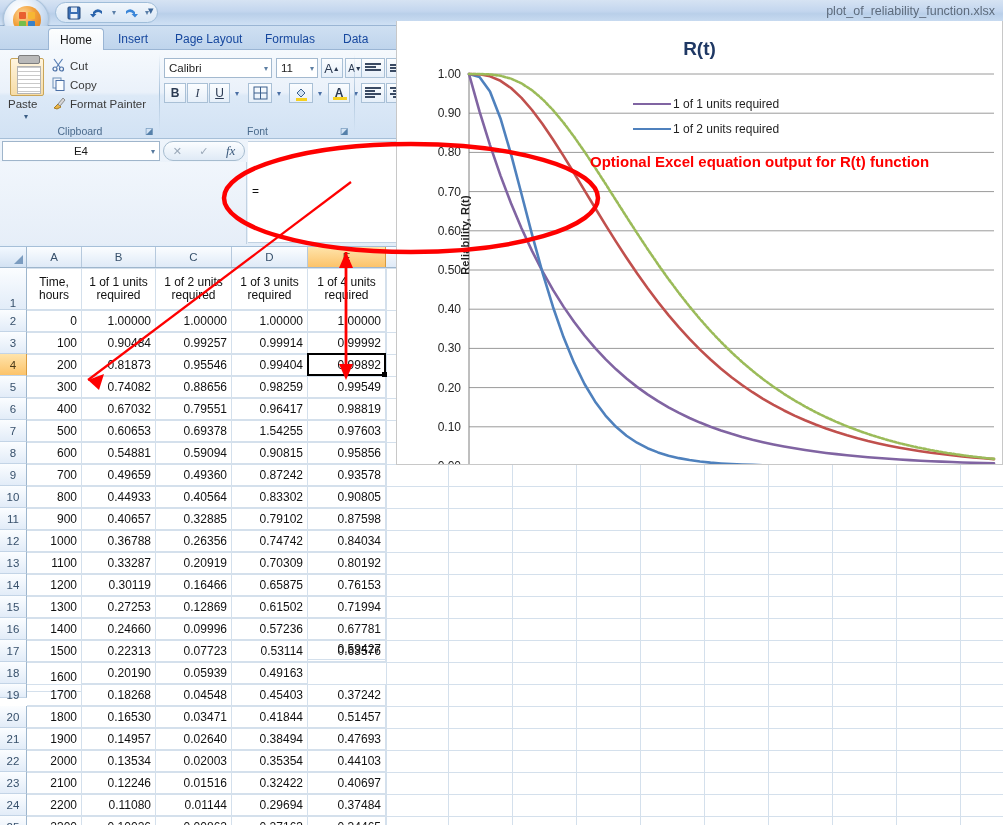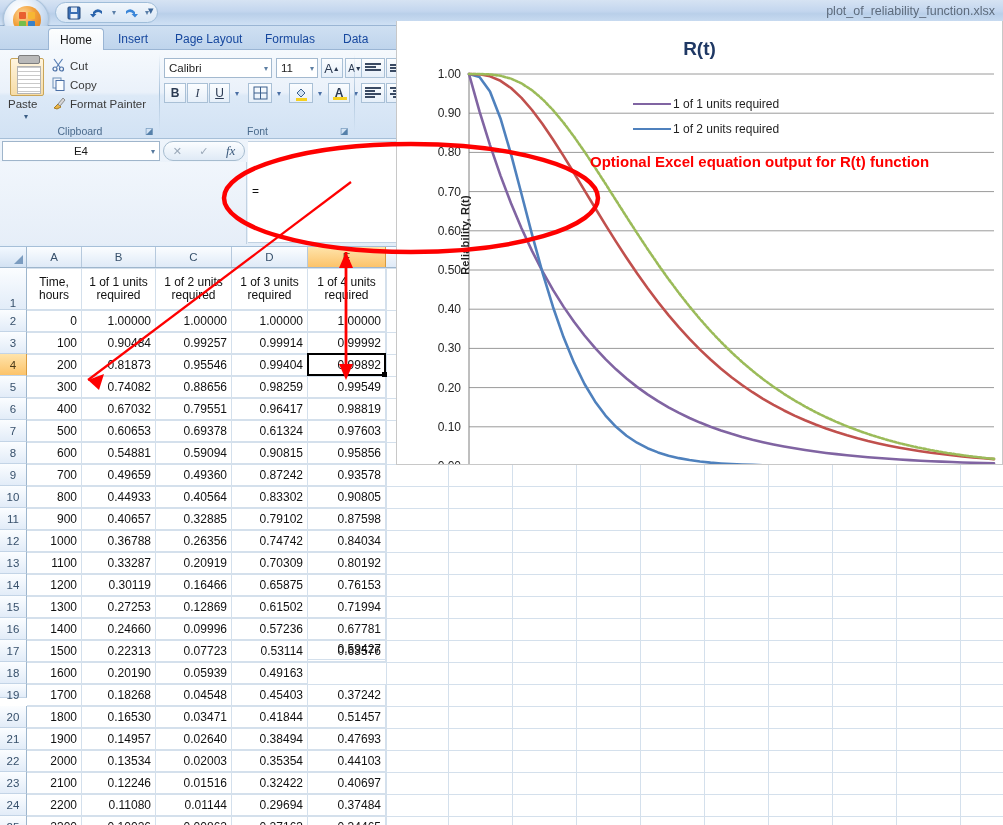--- a/index.html
+++ b/index.html
@@ -681,21 +681,21 @@
     <div class="gcell" style="left: 232px; width: 76px; top: 129px; height: 22px;">0.98259</div>
     <div class="gcell" style="left: 308px; width: 78px; top: 129px; height: 22px;">0.99549</div>
     <div class="gcell" style="left: 27px; width: 55px; top: 151px; height: 22px;">400</div>
     <div class="gcell" style="left: 82px; width: 74px; top: 151px; height: 22px;">0.67032</div>
     <div class="gcell" style="left: 156px; width: 76px; top: 151px; height: 22px;">0.79551</div>
     <div class="gcell" style="left: 232px; width: 76px; top: 151px; height: 22px;">0.96417</div>
     <div class="gcell" style="left: 308px; width: 78px; top: 151px; height: 22px;">0.98819</div>
     <div class="gcell" style="left: 27px; width: 55px; top: 173px; height: 22px;">500</div>
     <div class="gcell" style="left: 82px; width: 74px; top: 173px; height: 22px;">0.60653</div>
     <div class="gcell" style="left: 156px; width: 76px; top: 173px; height: 22px;">0.69378</div>
-    <div class="gcell" style="left: 232px; width: 76px; top: 173px; height: 22px;">0.61324</div>
+    <div class="gcell" style="left: 232px; width: 76px; top: 173px; height: 22px;">1.54255</div>
     <div class="gcell" style="left: 308px; width: 78px; top: 173px; height: 22px;">0.97603</div>
     <div class="gcell" style="left: 27px; width: 55px; top: 195px; height: 22px;">600</div>
     <div class="gcell" style="left: 82px; width: 74px; top: 195px; height: 22px;">0.54881</div>
     <div class="gcell" style="left: 156px; width: 76px; top: 195px; height: 22px;">0.59094</div>
     <div class="gcell" style="left: 232px; width: 76px; top: 195px; height: 22px;">0.90815</div>
     <div class="gcell" style="left: 308px; width: 78px; top: 195px; height: 22px;">0.95856</div>
     <div class="gcell" style="left: 27px; width: 55px; top: 217px; height: 22px;">700</div>
     <div class="gcell" style="left: 82px; width: 74px; top: 217px; height: 22px;">0.49659</div>
     <div class="gcell" style="left: 156px; width: 76px; top: 217px; height: 22px;">0.49360</div>
     <div class="gcell" style="left: 232px; width: 76px; top: 217px; height: 22px;">0.87242</div>
@@ -733,21 +733,21 @@
     <div class="gcell" style="left: 27px; width: 55px; top: 371px; height: 22px;">1400</div>
     <div class="gcell" style="left: 82px; width: 74px; top: 371px; height: 22px;">0.24660</div>
     <div class="gcell" style="left: 156px; width: 76px; top: 371px; height: 22px;">0.09996</div>
     <div class="gcell" style="left: 232px; width: 76px; top: 371px; height: 22px;">0.57236</div>
     <div class="gcell" style="left: 308px; width: 78px; top: 371px; height: 22px;">0.67781</div>
     <div class="gcell" style="left: 27px; width: 55px; top: 393px; height: 22px;">1500</div>
     <div class="gcell" style="left: 82px; width: 74px; top: 393px; height: 22px;">0.22313</div>
     <div class="gcell" style="left: 156px; width: 76px; top: 393px; height: 22px;">0.07723</div>
     <div class="gcell" style="left: 232px; width: 76px; top: 393px; height: 22px;">0.53114</div>
     <div class="gcell" style="left: 308px; width: 78px; top: 393px; height: 22px;">0.63576</div>
-    <div class="gcell" style="left: 27px; width: 55px; top: 415px; height: 22px;">1600</div>
+    <div class="gcell" style="left: 27px; width: 55px; top: 415px; height: 30px;">1600</div>
     <div class="gcell" style="left: 82px; width: 74px; top: 415px; height: 22px;">0.20190</div>
     <div class="gcell" style="left: 156px; width: 76px; top: 415px; height: 22px;">0.05939</div>
     <div class="gcell" style="left: 232px; width: 76px; top: 415px; height: 22px;">0.49163</div>
     <div class="gcell" style="left: 308px; width: 78px; top: 391px; height: 22px;">0.59427</div>
     <div class="gcell" style="left: 27px; width: 55px; top: 437px; height: 22px;">1700</div>
     <div class="gcell" style="left: 82px; width: 74px; top: 437px; height: 22px;">0.18268</div>
     <div class="gcell" style="left: 156px; width: 76px; top: 437px; height: 22px;">0.04548</div>
     <div class="gcell" style="left: 232px; width: 76px; top: 437px; height: 22px;">0.45403</div>
     <div class="gcell" style="left: 308px; width: 78px; top: 437px; height: 22px;">0.37242</div>
     <div class="gcell" style="left: 27px; width: 55px; top: 459px; height: 22px;">1800</div>

